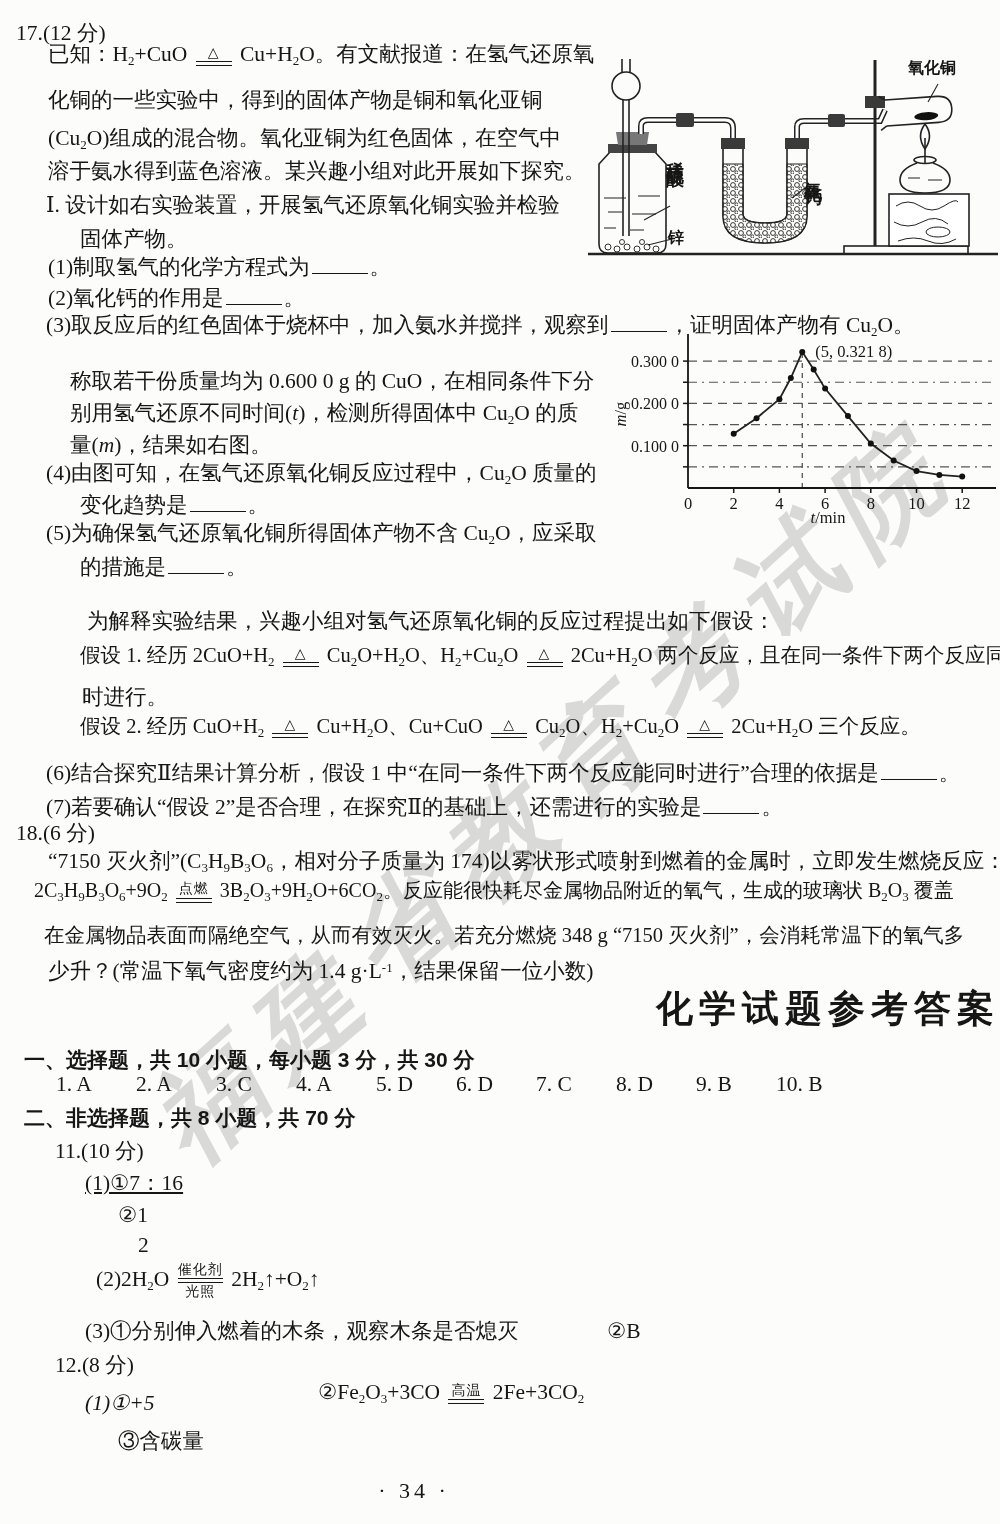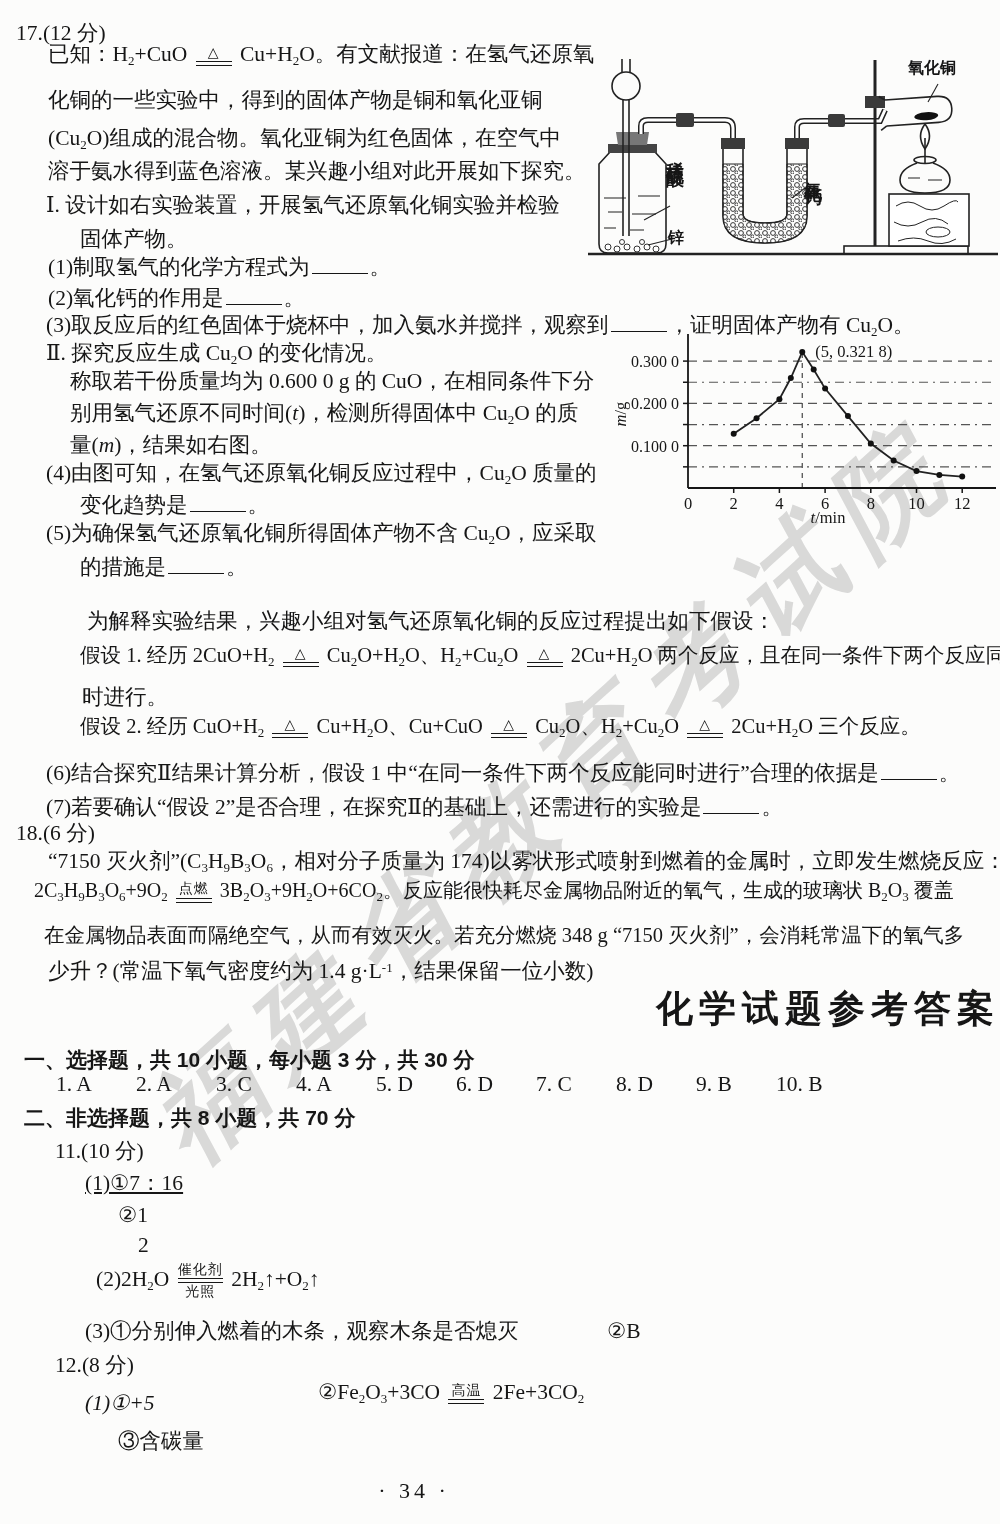--- a/index.html
+++ b/index.html
@@ -49,21 +49,20 @@
         <span class="bar"></span>
       </span> Cu+H<sub>2</sub>O。有文献报道：在氢气还原氧</div>
   <div class="ln" style="left:48px;top:87px;">化铜的一些实验中，得到的固体产物是铜和氧化亚铜</div>
   <div class="ln" style="left:48px;top:125px;">(Cu<sub>2</sub>O)组成的混合物。氧化亚铜为红色固体，在空气中</div>
   <div class="ln" style="left:46px;top:192px;">Ⅰ. 设计如右实验装置，开展氢气还原氧化铜实验并检验</div>
   <div class="ln" style="left:48px;top:158px;">溶于氨水得到蓝色溶液。某兴趣小组对此开展如下探究。</div>
   <div class="ln" style="left:80px;top:226px;">固体产物。</div>
   <div class="ln" style="left:48px;top:252px;">(1)制取氢气的化学方程式为<span class="blank"></span>。</div>
   <div class="ln" style="left:48px;top:283px;">(2)氧化钙的作用是<span class="blank"></span>。</div>
   <div class="ln" style="left:46px;top:310px;">(3)取反应后的红色固体于烧杯中，加入氨水并搅拌，观察到<span class="blank"></span>，证明固体产物有 Cu<sub>2</sub>O。</div>
-  <div class="ln" style="left:46px;top:340px;">Ⅱ. 探究反应生成 Cu<sub>2</sub>O 的变化情况。</div>
   <div class="ln" style="left:70px;top:368px;">称取若干份质量均为 0.600 0 g 的 CuO，在相同条件下分</div>
   <div class="ln" style="left:70px;top:400px;">别用氢气还原不同时间(<i>t</i>)，检测所得固体中 Cu<sub>2</sub>O 的质</div>
   <div class="ln" style="left:70px;top:432px;">量(<i>m</i>)，结果如右图。</div>
   <div class="ln" style="left:46px;top:460px;">(4)由图可知，在氢气还原氧化铜反应过程中，Cu<sub>2</sub>O 质量的</div>
   <div class="ln" style="left:80px;top:490px;">变化趋势是<span class="blank"></span>。</div>
   <div class="ln" style="left:46px;top:520px;">(5)为确保氢气还原氧化铜所得固体产物不含 Cu<sub>2</sub>O，应采取</div>
   <div class="ln" style="left:80px;top:552px;">的措施是<span class="blank"></span>。</div>
   <div class="ln" style="left:87px;top:608px;">为解释实验结果，兴趣小组对氢气还原氧化铜的反应过程提出如下假设：</div>
   <div class="ln eq eqs" style="left:80px;top:645px;">假设 1. 经历 2CuO+H<sub>2</sub> <span class="rxn">
         <span class="t">△</span>

